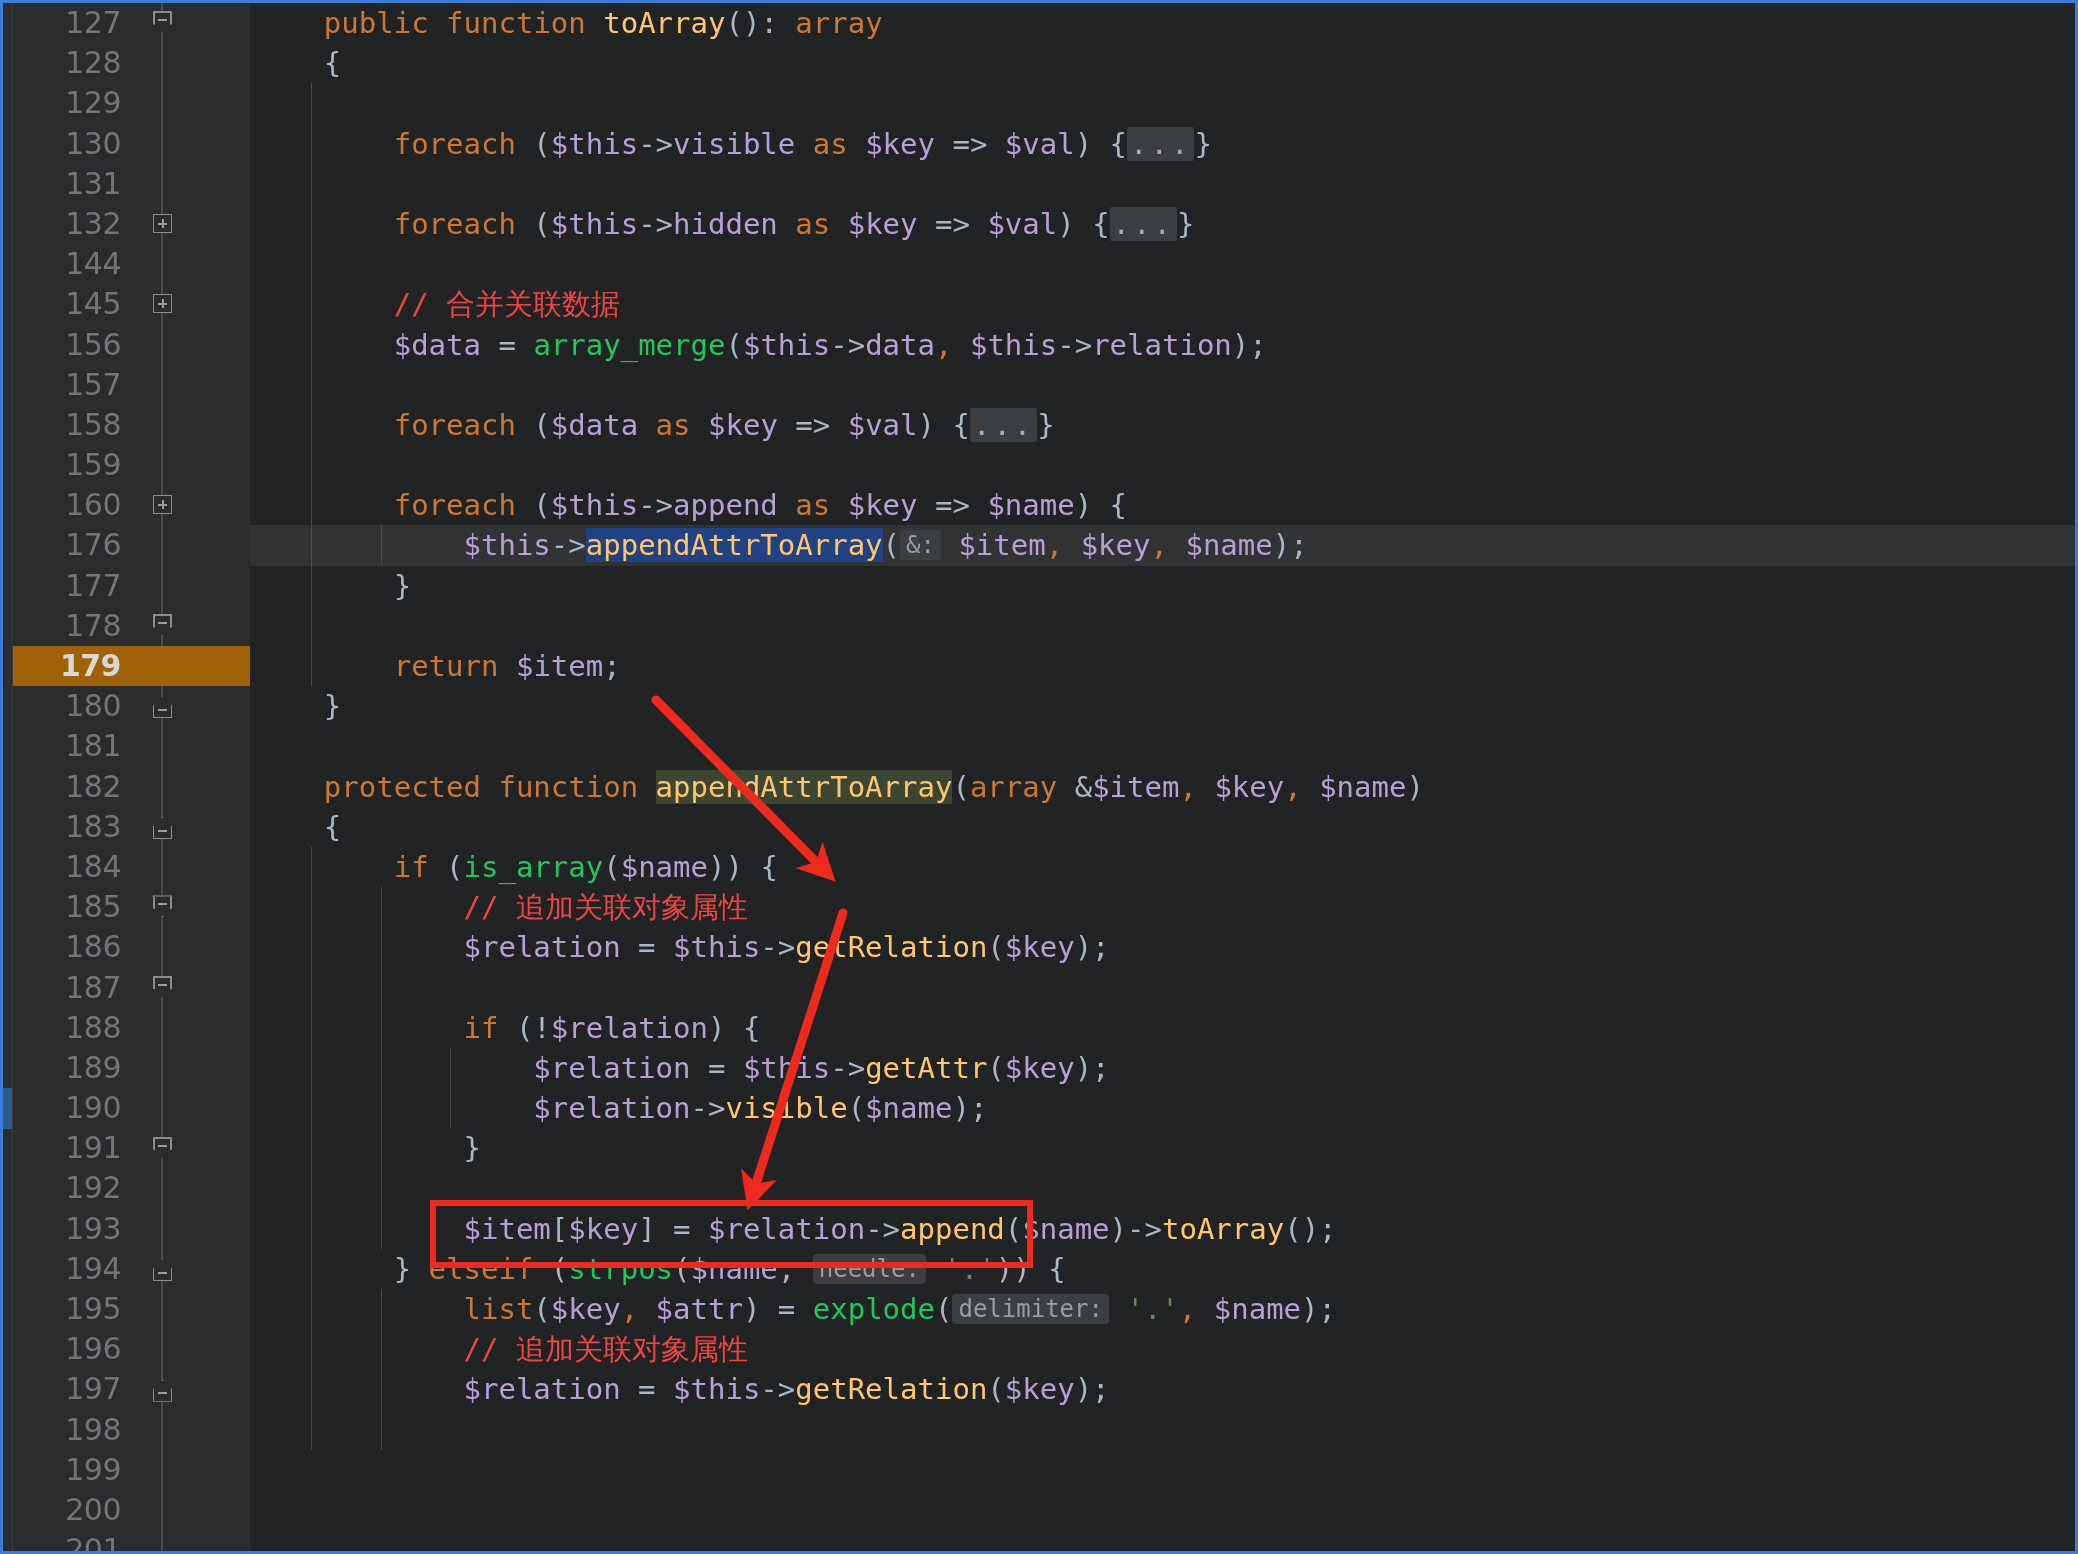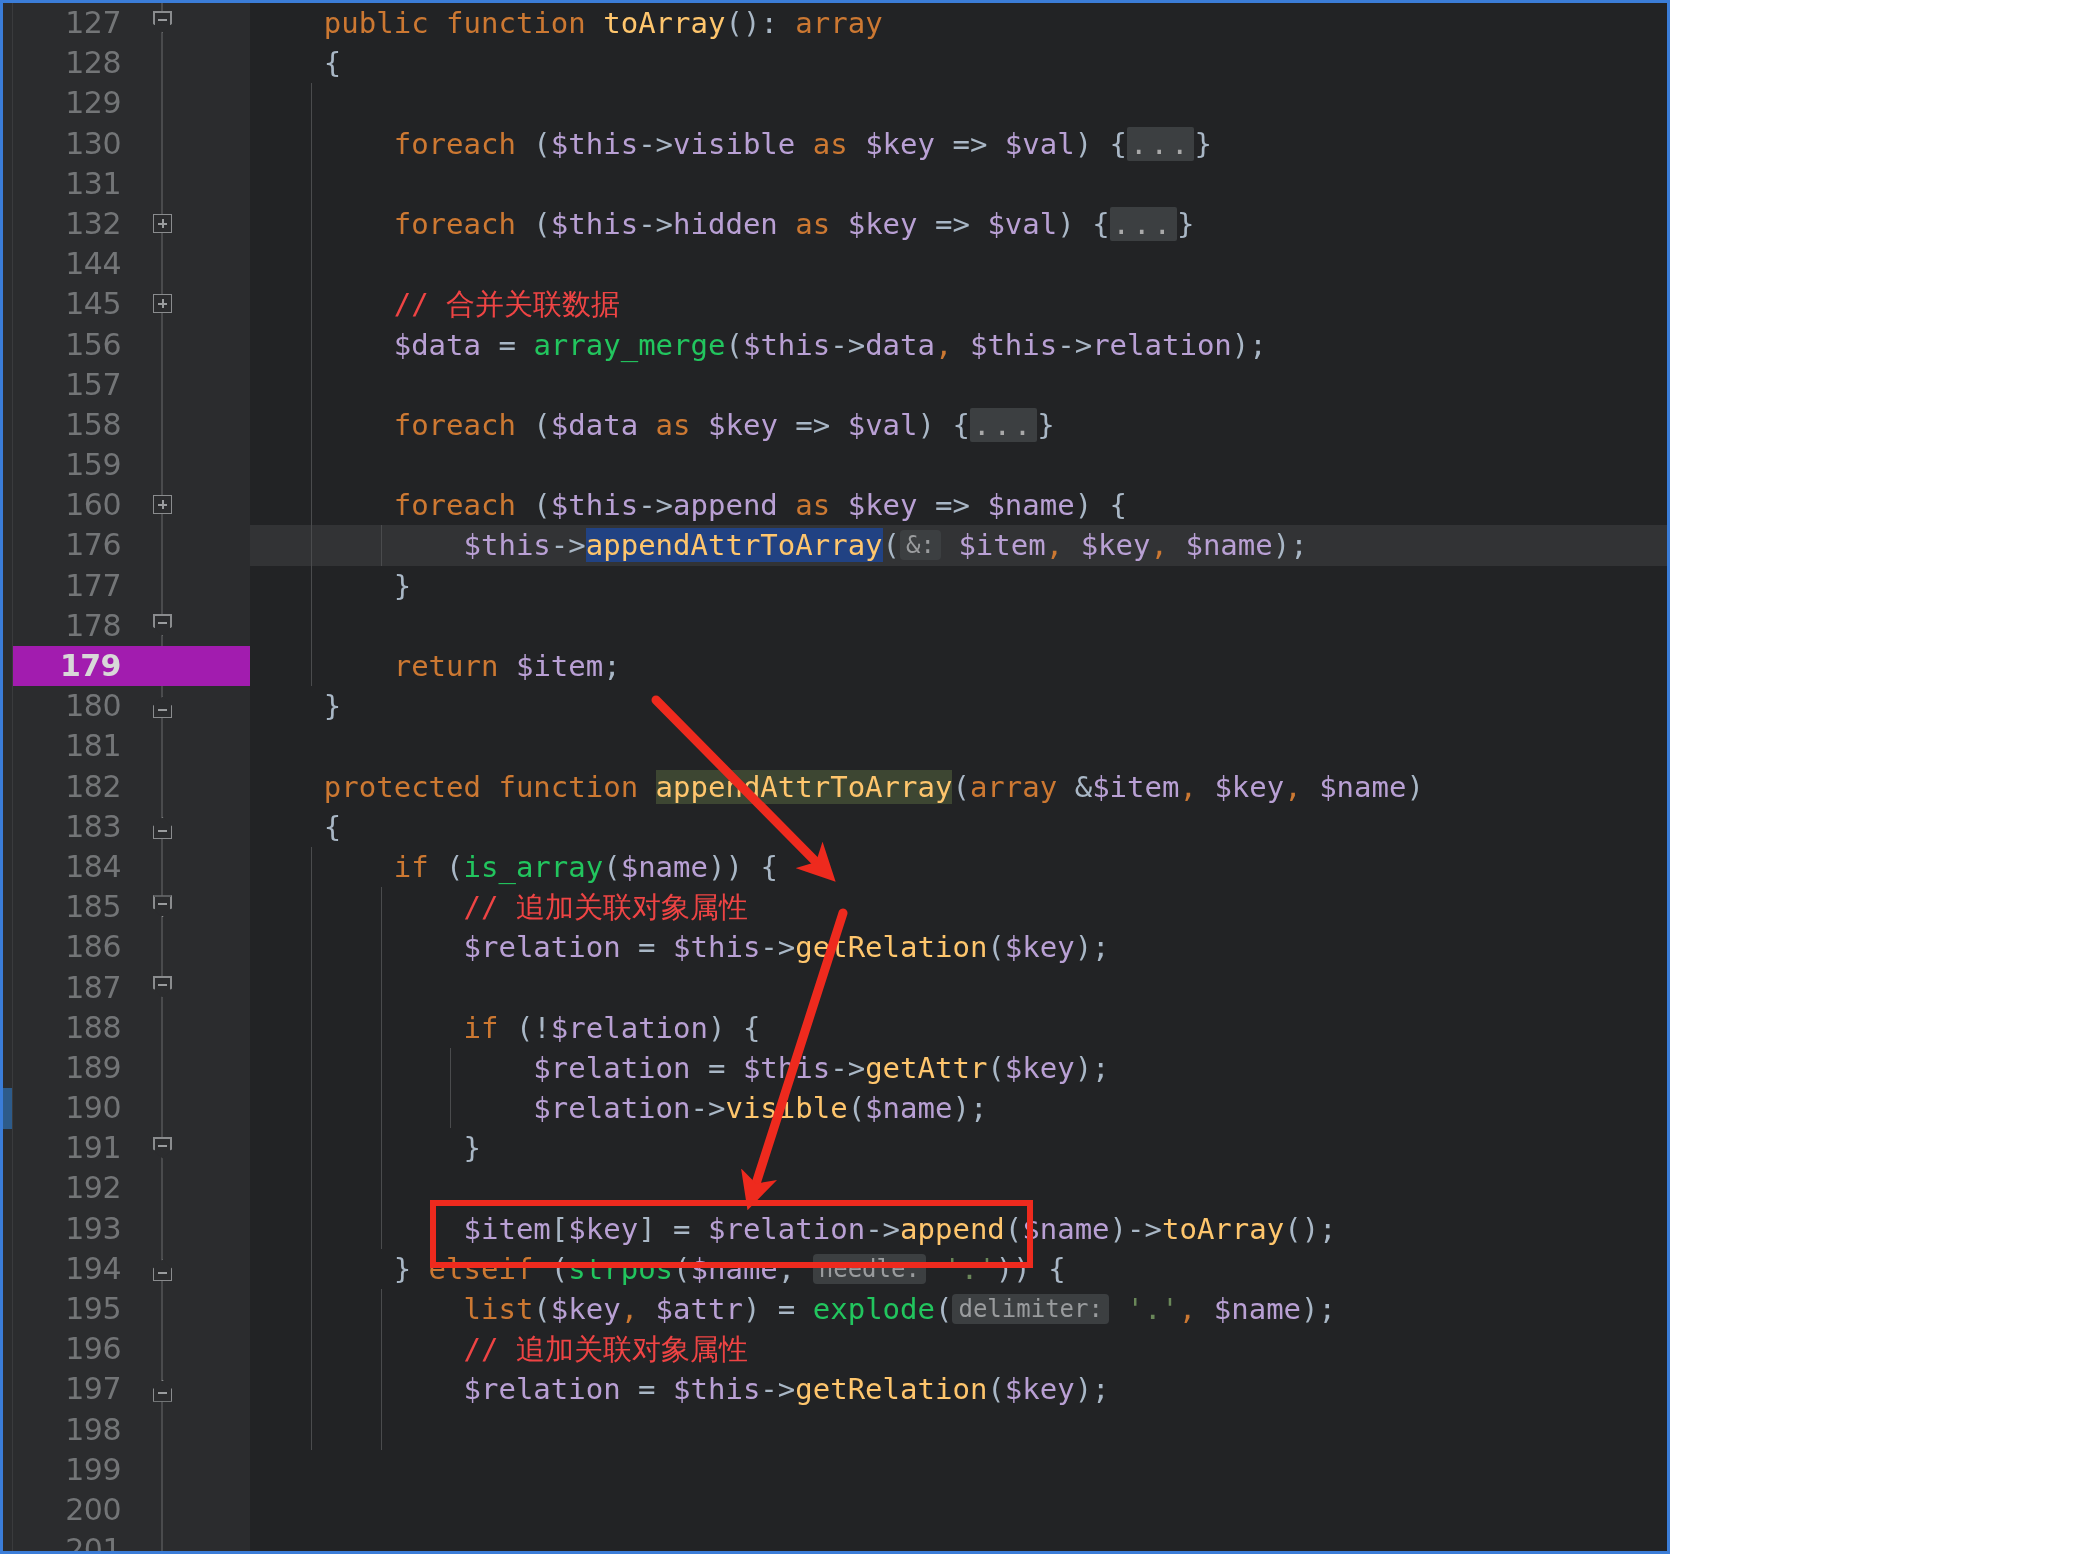--- a/index.html
+++ b/index.html
@@ -2,21 +2,21 @@
 <html><head>
 <meta charset="utf-8">
 <style>
   html, body {
     margin: 0;
     padding: 0;
     background: #ffffff;
   }
   #root {
     position: relative;
-    width: 1670px;
+    width: 2078px;
     height: 1554px;
     background: #222325;
     border: 3px solid #3b7dd8;
     box-sizing: border-box;
     overflow: hidden;
     font-family: "DejaVu Sans Mono", "Liberation Mono", monospace;
   }
 
   
   .editor {
@@ -56,21 +56,21 @@
     padding-right: 129px;
     color: #737577;
     font-size: 30px;
     letter-spacing: -0.5px;
     font-family: "DejaVu Sans", "Liberation Sans", sans-serif;
     box-sizing: border-box;
   }
   .gutter-line.current {
     color: #d8d8d8;
     font-weight: bold;
-    background: #a21caf;
+    background: #a16207;
   }
 
   
   .fold-rail {
     position: absolute;
     top: 0;
     bottom: 0;
     left: 148px;
     width: 2px;
     background: #4a4b4d;

